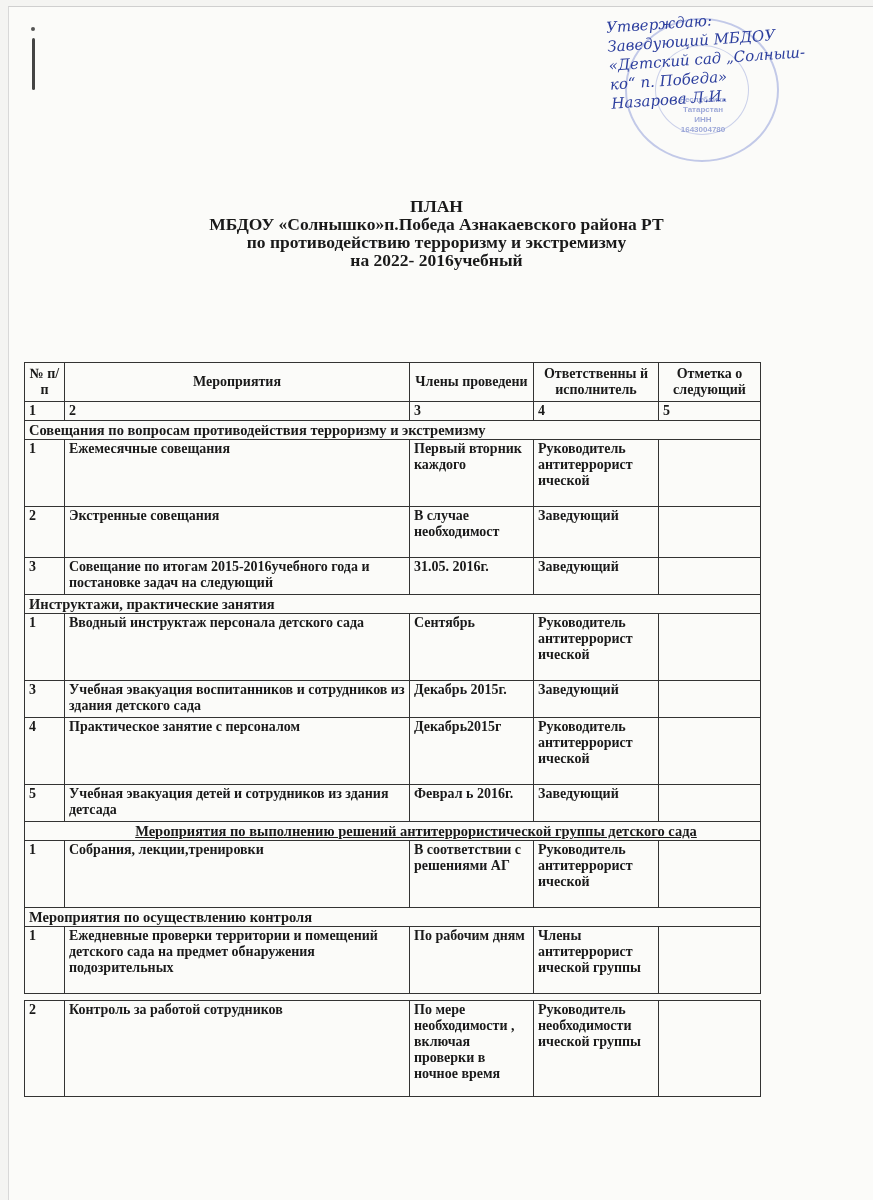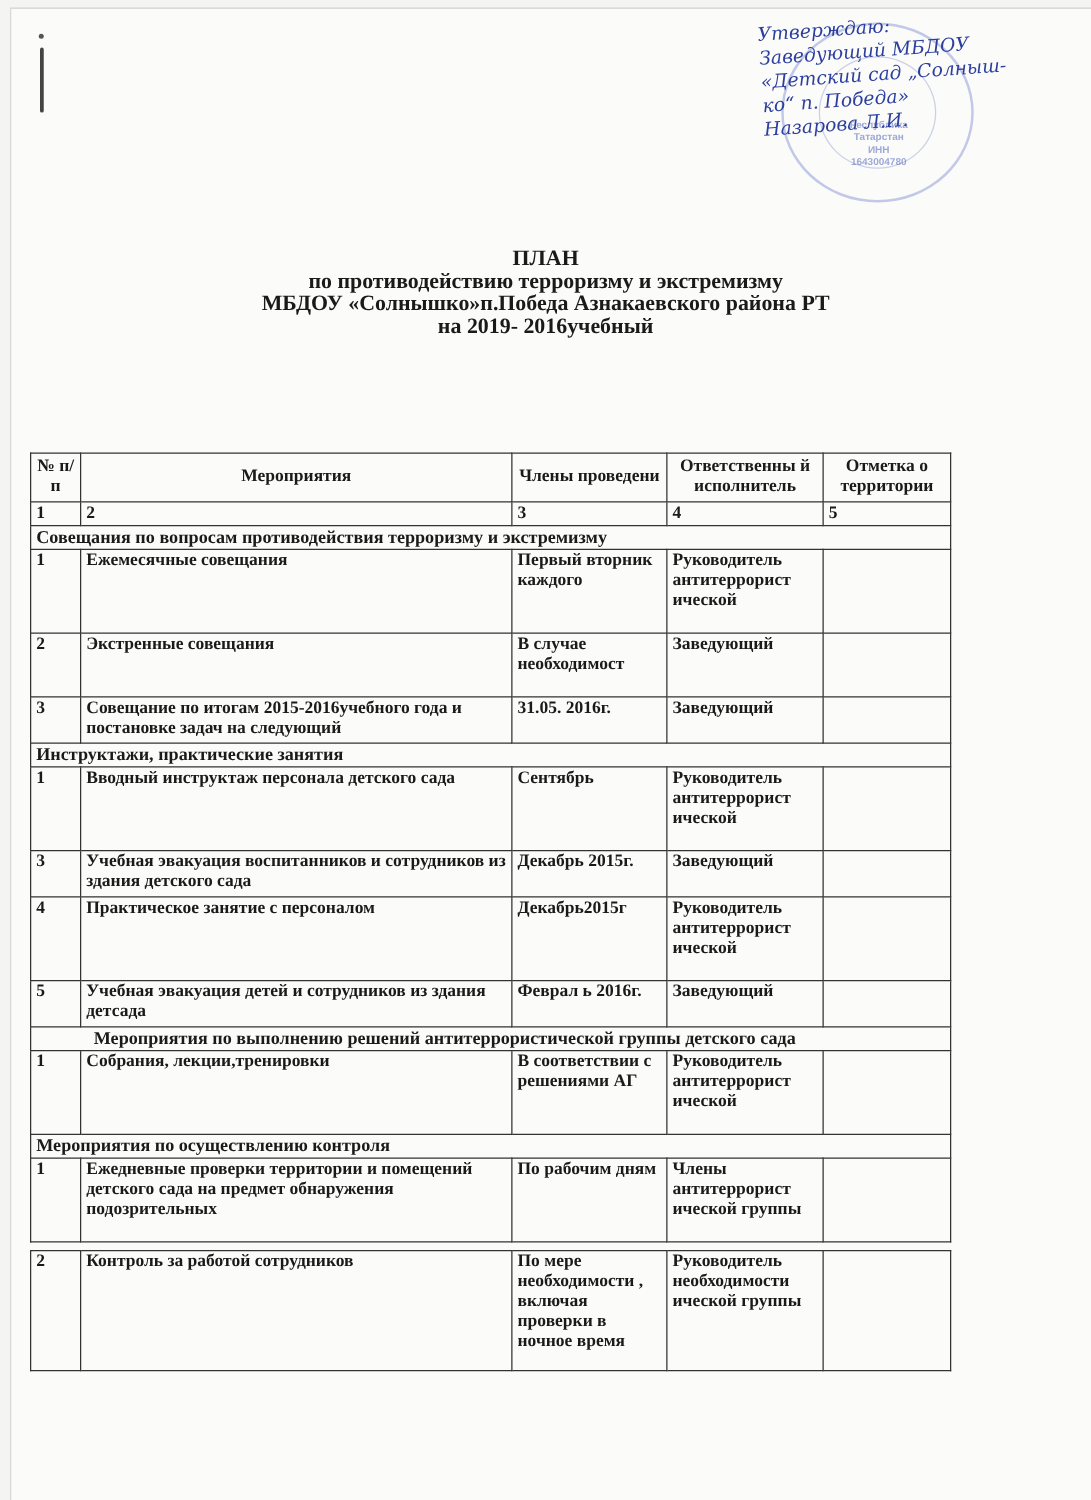--- a/index.html
+++ b/index.html
@@ -17,21 +17,21 @@
   table.plan td, table.plan th { border:1.3px solid #333; vertical-align:top; padding:1px 3px 1px 4px; text-align:left; }
   table.plan th { font-weight:bold; text-align:center; vertical-align:middle; padding:3px 2px; }
   table.plan td { font-weight:bold; }
   .c-num { width:40px; }
   .c-act { width:345px; }
   .c-term { width:124px; }
   .c-resp { width:125px; }
   .c-mark { width:102px; }
   .numrow td { text-align:center; padding:0; }
   .section td { text-align:center; font-size:14.5px; }
-  .section.left td { text-align:left; padding-left:50px; }
+  .section.left td { text-align:center; padding-left:50px;text-decoration:underline; }
   table.plan2 { top:1000px; }
   .h-34 td { height:34px; }
   .h-48 td { height:48px; }
   .h-64 td { height:64px; }
 </style>
 </head>
 <body>
 
 <div class="page"></div>
 <div class="binder-dot"></div>
@@ -47,40 +47,40 @@
 <div class="approval">
   <div>Утверждаю:</div>
   <div>Заведующий МБДОУ</div>
   <div>«Детский сад „Солныш-</div>
   <div>ко“ п. Победа»</div>
   <div>Назарова Л.И.</div>
 </div>
 
 <div class="title-block">
   <div>ПЛАН</div>
+  <div>МБДОУ  «Солнышко»п.Победа Азнакаевского района РТ</div>
   <div>по противодействию терроризму и экстремизму</div>
-  <div>МБДОУ  «Солнышко»п.Победа Азнакаевского района РТ</div>
-  <div>на 2019- 2016учебный</div>
+  <div>на 2022- 2016учебный</div>
 </div>
 
 <table class="plan">
   <colgroup>
     <col class="c-num">
       <col class="c-act">
       <col class="c-term">
       <col class="c-resp">
       <col class="c-mark">
   </colgroup>
   <thead>
     <tr>
       <th>№ п/п</th>
       <th>Мероприятия</th>
       <th>Члены проведени</th>
       <th>Ответственны й исполнитель</th>
-      <th>Отметка о территории</th>
+      <th>Отметка о следующий</th>
     </tr>
   </thead>
   <tbody id="plan-body">
     <tr class="numrow">
       <td>1</td>
       <td>2</td>
       <td>3</td>
       <td>4</td>
       <td>5</td>
     </tr>

